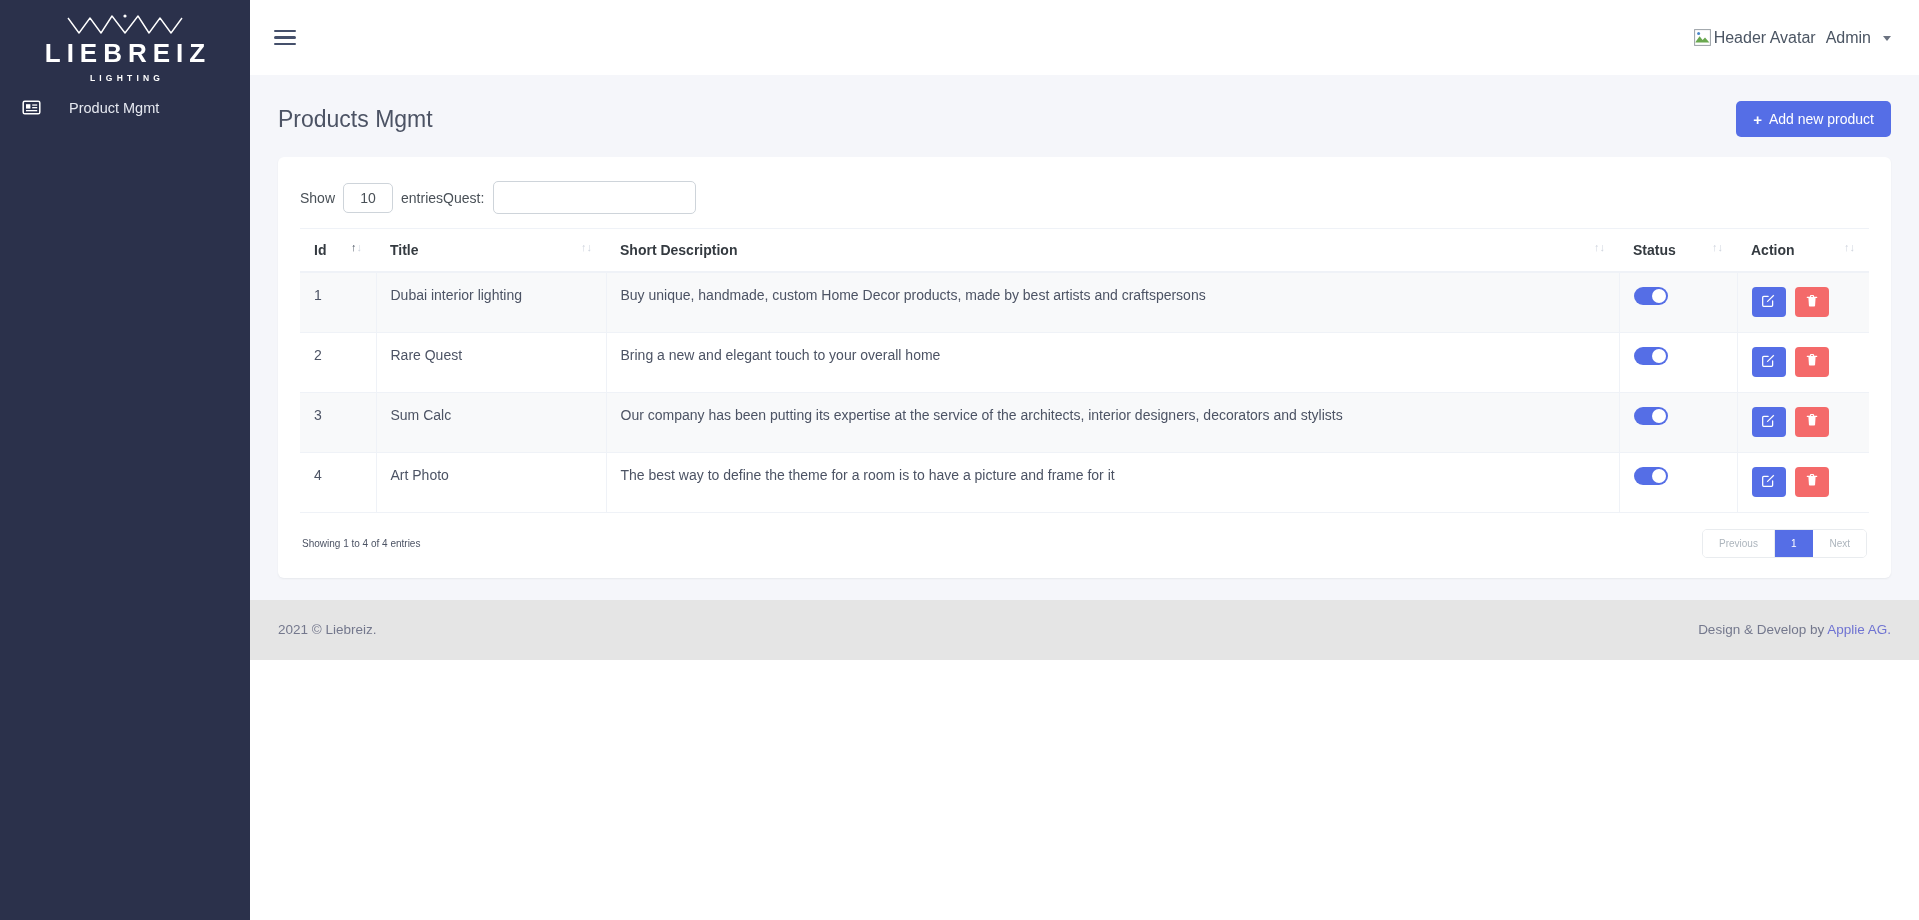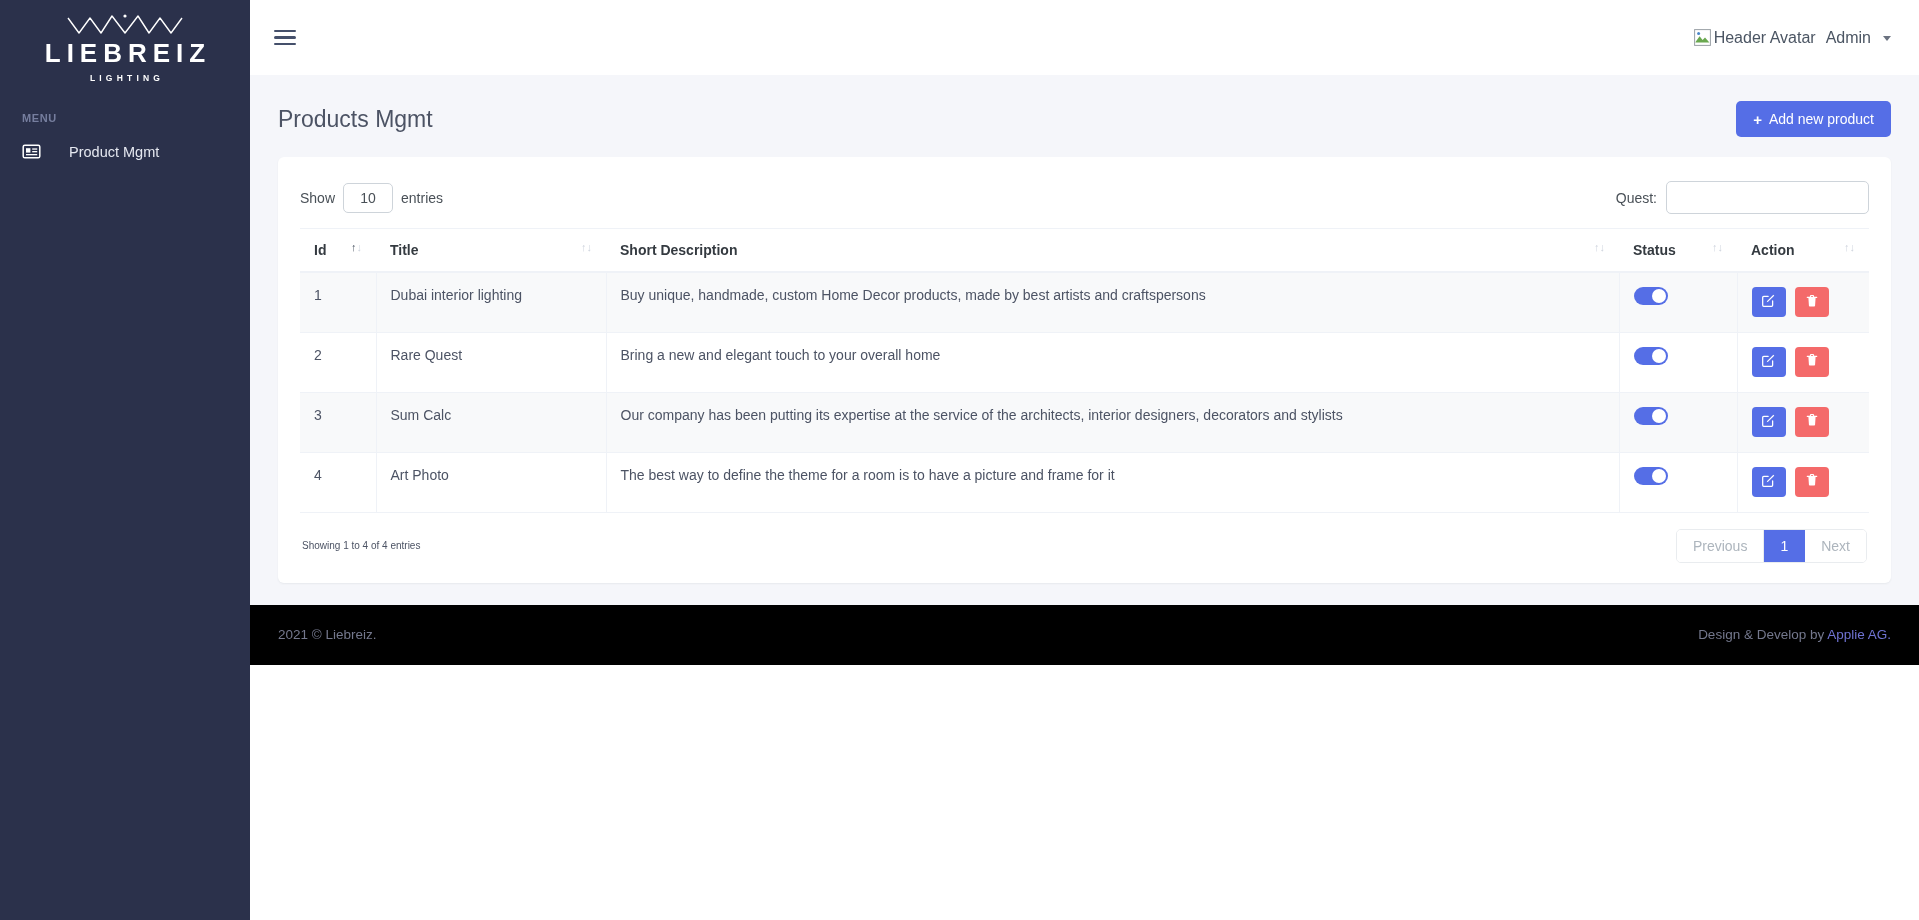--- a/index.html
+++ b/index.html
@@ -159,21 +159,21 @@
   .card-wrap { padding: 0 28px; flex-shrink: 0; }
   .card {
     background: #ffffff;
     border-radius: 6px;
     padding: 22px 22px 14px 22px;
     box-shadow: 0 1px 2px rgba(56,65,74,.07);
   }
   .table-controls {
     display: flex;
     align-items: center;
-    justify-content: space-between;
+    justify-content: flex-start;
     padding: 2px 0 14px 0;
   }
   .length-ctrl {
     display: flex; align-items: center; gap: 8px;
     font-size: 14px; color: #495057;
   }
   .length-select {
     border: 1px solid #ced4da;
     border-radius: 5px;
     padding: 6px 14px;
@@ -292,38 +292,38 @@
   }
   .info-text { font-size: 10px; color: #4c5364; }
   .pagination {
     display: flex;
     border: 1px solid #e9ecef;
     border-radius: 5px;
     overflow: hidden;
   }
   .page-btn {
     padding: 8px 16px;
-    font-size: 14px;
+    font-size: 10px;
     color: #adb5bd;
     background: #ffffff;
     border-right: 1px solid #e9ecef;
     cursor: pointer;
     user-select: none;
   }
   .page-btn:last-child { border-right: none; }
   .page-btn.active {
     background: #556ee6;
     color: #ffffff;
     border-right-color: #556ee6;
   }
 
   
   .footer {
     margin-top: 22px;
-    background: #000000;
+    background: #e5e5e5;
     height: 60px;
     display: flex;
     align-items: center;
     justify-content: space-between;
     padding: 0 28px;
     font-size: 13.5px;
     color: #74788d;
     flex-shrink: 0;
   }
   .footer a { color: #6f73d2; text-decoration: none; }
@@ -339,21 +339,20 @@
       <span class="brand-crown">
         <svg width="118" height="22" viewBox="0 0 118 22" fill="none" xmlns="http://www.w3.org/2000/svg">
           <path d="M2 4 L13 19 L24 4 L35 19 L46 2 L59 19 L72 2 L83 19 L94 4 L105 19 L116 4" stroke="#ffffff" stroke-width="1.4" fill="none" stroke-linejoin="round"></path>
           <circle cx="59" cy="2" r="1.6" fill="#ffffff"></circle>
         </svg>
       </span>
       <div class="brand-name">LIEBREIZ</div>
       <div class="brand-sub">LIGHTING</div>
     </div>
 
-    <div class="menu-label">MENU</div>
 
     <div class="nav-item">
       <span class="nav-icon">
         <svg width="19" height="19" viewBox="0 0 19 19" fill="none" xmlns="http://www.w3.org/2000/svg">
           <rect x="1.2" y="3.2" width="16.6" height="12.6" rx="1.6" stroke="#ffffff" stroke-width="1.5"></rect>
           <rect x="4" y="6.2" width="4.4" height="4.4" fill="#ffffff"></rect>
           <rect x="10.2" y="6.4" width="5" height="1.3" fill="#ffffff"></rect>
           <rect x="10.2" y="9" width="5" height="1.3" fill="#ffffff"></rect>
           <rect x="4" y="12" width="11.2" height="1.3" fill="#ffffff"></rect>
         </svg>

